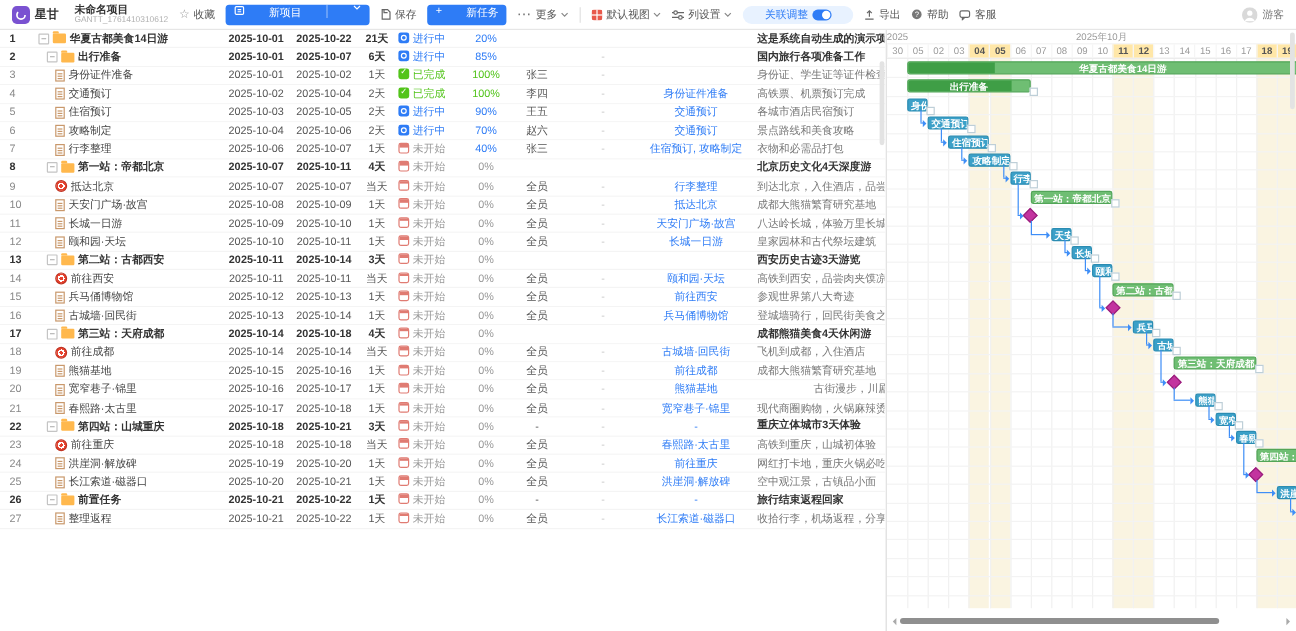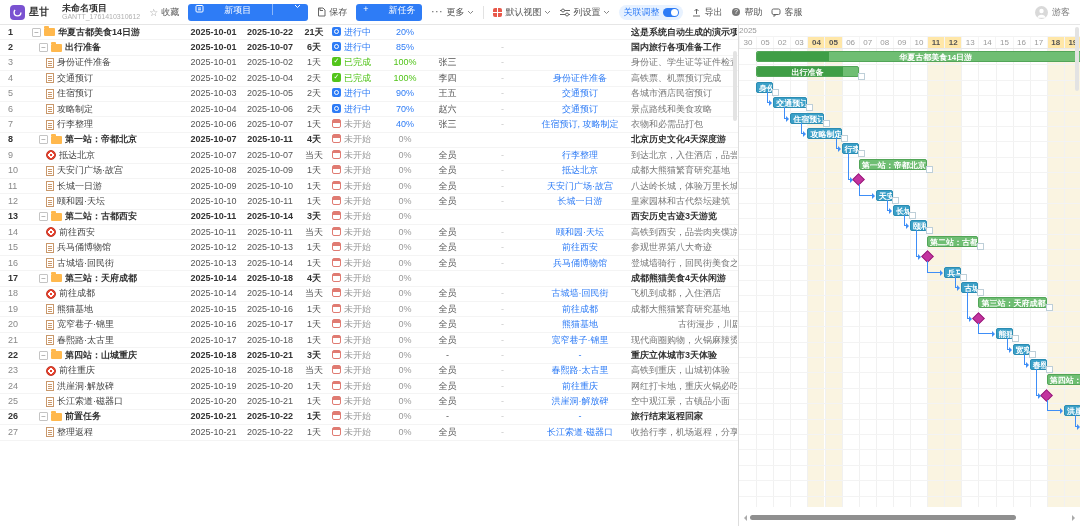--- a/index.html
+++ b/index.html
@@ -14,21 +14,21 @@
   .brand{font-weight:bold;font-size:10px;color:#333}
   .proj{display:flex;flex-direction:column;justify-content:center;margin-left:4px}
   .proj-title{font-size:9px;font-weight:bold;color:#333;line-height:10px}
   .proj-sub{font-size:7px;color:#b0b0b0;line-height:8px}
   .tb-item{display:flex;align-items:center;gap:3px;color:#555;font-size:9px;cursor:default;white-space:nowrap}
   .btn-blue{background:#2E7CF6;color:#fff;border-radius:3px;height:17px;display:flex;
             padding:0 7px;gap:20px;font-size:9px;white-space:nowrap}
   .btn-blue .sep{width:1px;height:11px;background:rgba(255,255,255,.45);margin:0 1px}
   .vdiv{width:1px;height:13px;background:#e2e2e2}
   .pill{background:#E8F2FF;border-radius:9px;height:15px;display:flex;align-items:center;
-        padding:0 4px;gap:4px;color:#2E7CF6;white-space:nowrap}
+        padding:0 18px;gap:4px;color:#2E7CF6;white-space:nowrap}
   .toggle{width:16px;height:9px;background:#2E7CF6;border-radius:5px;position:relative}
   .toggle::after{content:"";position:absolute;right:1px;top:1px;width:7px;height:7px;border-radius:50%;background:#fff}
   .right-group{margin-left:auto;display:flex;align-items:center;gap:4px;color:#777}
   .star{color:#999;font-size:10px}
   .dots{color:#777;letter-spacing:1px;font-weight:bold}
   .ic-view{width:9px;height:9px;border-radius:2px;flex:none;
      background:linear-gradient(#fff,#fff) 50% 0/1px 100% no-repeat,
                 linear-gradient(#fff,#fff) 0 60%/100% 1px no-repeat,#E8584A}
 
   
@@ -560,21 +560,21 @@
               <span class="nm">第四站：山城重庆</span>
             </div>
             <div class="td c-center b" style="width: 57px;">2025-10-18</div>
             <div class="td c-center b" style="width: 56px;">2025-10-21</div>
             <div class="td c-center b" style="width: 32px;">3天</div>
             <div class="td" style="width: 55px;"><span class="si si-not"></span><span class="st-not">未开始</span></div>
             <div class="td c-center p-zero" style="width: 40px;">0%</div>
             <div class="td c-center" style="width: 45px;">-</div>
             <div class="td c-stake" style="width: 65px;">-</div>
             <div class="td c-pred" style="width: 90px;">-</div>
-            <div class="td c-desc b" style="width: 112px;">重庆立体城市3天体验</div>
+            <div class="td c-desc b" style="width: 112px; font-family: Liberation Mono, monospace;">重庆立体城市3天体验</div>
           </div>
           <div class="t-row">
             <div class="td c-id" style="width: 30px;">23</div>
             <div class="td c-name" style="width: 155px; padding-left: 16px;">
               <span class="target"></span>
               <span class="nm">前往重庆</span>
             </div>
             <div class="td c-center" style="width: 57px;">2025-10-18</div>
             <div class="td c-center" style="width: 56px;">2025-10-18</div>
             <div class="td c-center" style="width: 32px;">当天</div>
@@ -650,20 +650,21 @@
             <div class="td c-pred" style="width: 90px;">长江索道·磁器口</div>
             <div class="td c-desc" style="width: 112px;">收拾行李，机场返程，分享旅行回</div>
           </div>
         </div>
       <div class="vs-table"></div>
     </div>
 
     <div class="gantt-panel">
       <div class="g-monthrow">
         <span class="g-year">2025</span>
+        <span class="g-month">2025年10月</span>
       </div>
       <div class="g-days" id="gdays">
           <div class="g-day">30</div>
           <div class="g-day">05</div>
           <div class="g-day">02</div>
           <div class="g-day">03</div>
           <div class="g-day we">04</div>
           <div class="g-day we">05</div>
           <div class="g-day">06</div>
           <div class="g-day">07</div>

